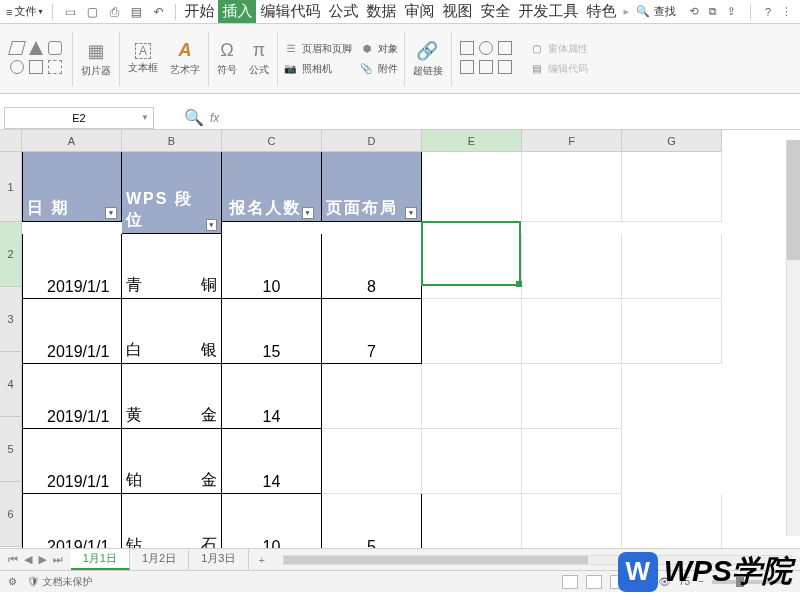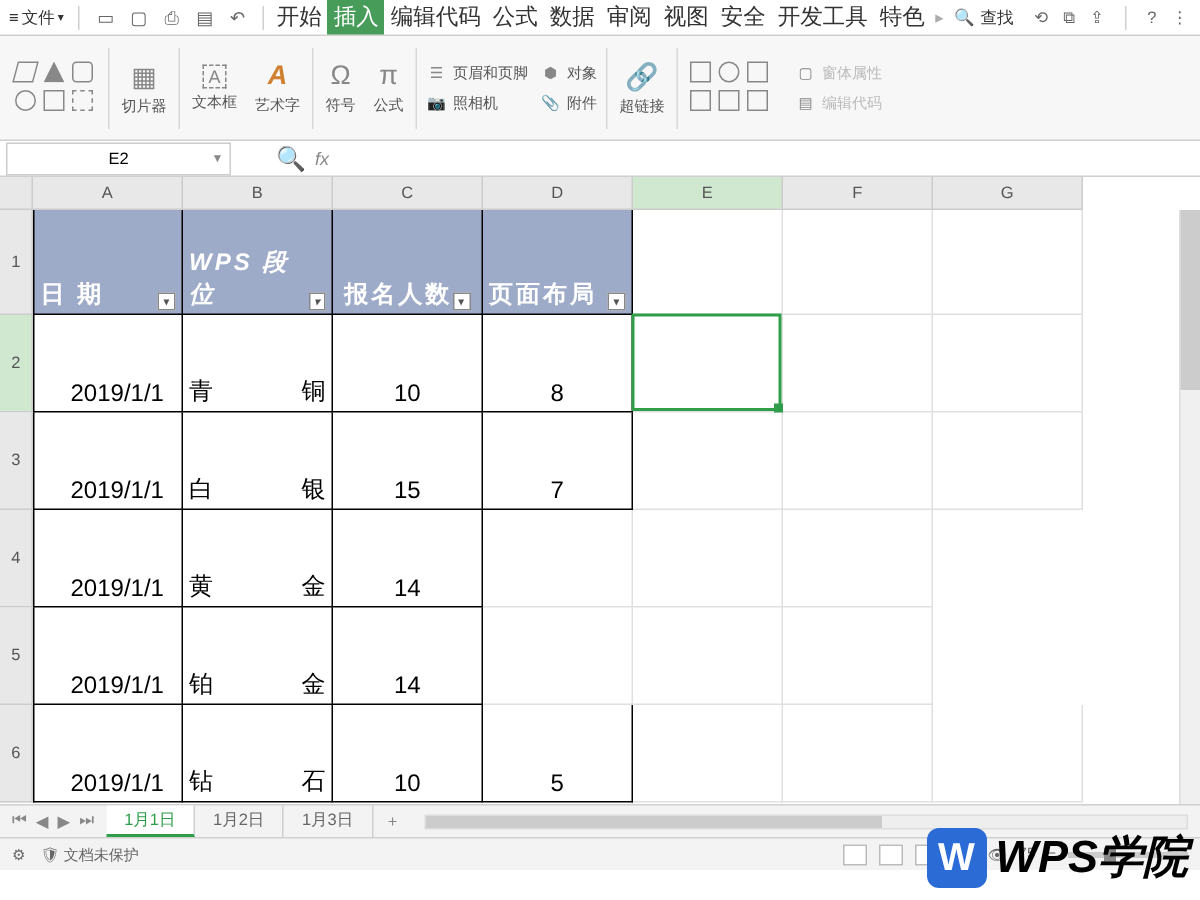--- a/index.html
+++ b/index.html
@@ -23,21 +23,21 @@
 .ribbon-sep { width: 1px; height: 54px; background: #d8d8d8; }
 .ribbon-big { display: flex; flex-direction: column; align-items: center; gap: 2px; padding: 2px 4px; cursor: pointer; }
 .ribbon-big .ico { font-size: 18px; color: #888; }
 .ribbon-row { display: flex; flex-direction: column; gap: 4px; }
 .ribbon-item { display: flex; align-items: center; gap: 4px; font-size: 10px; color: #555; cursor: pointer; padding: 1px 2px; }
 .ribbon-item .ico { width: 14px; text-align: center; color: #888; }
 .shape-grid { display: grid; grid-template-columns: repeat(3, 16px); grid-template-rows: repeat(2, 16px); gap: 3px; }
 .shape-grid .s { border: 1px solid #888; width: 14px; height: 14px; }
 
 
-.formula-row { height: 24px; display: flex; align-items: center; border-bottom: 1px solid #d0d0d0; background: #fff; }
+.formula-row { height: 24px; display: flex; align-items: center; border-bottom: 1px solid #d0d0d0; background: #fff; margin-top: 12px; }
 .namebox { width: 150px; height: 22px; border: 1px solid #ccc; margin-left: 4px; display: flex; align-items: center; justify-content: center; font-size: 11px; position: relative; }
 .namebox .dd { position: absolute; right: 4px; color: #888; font-size: 8px; }
 .fx-area { display: flex; align-items: center; gap: 6px; margin-left: 30px; flex: 1; }
 .fx-icon { color: #888; font-size: 12px; font-style: italic; }
 .fx-input { flex: 1; height: 20px; border: none; outline: none; font-size: 11px; }
 
 
 .sheet-area { position: relative; height: 418px; overflow: hidden; background: #fff; }
 .corner { position: absolute; left: 0; top: 0; width: 22px; height: 22px; background: #e8e8e8; border-right: 1px solid #ccc; border-bottom: 1px solid #ccc; }
 .col-headers { position: absolute; left: 22px; top: 0; height: 22px; display: flex; }
@@ -240,21 +240,21 @@
       <div class="row-h" style="height: 65px;">4</div>
       <div class="row-h" style="height: 65px;">5</div>
       <div class="row-h" style="height: 65px;">6</div>
     </div>
   <div class="cells" id="cells">
       <div class="cell-row">
         <div class="cell tb tb-left hdr" style="width: 100px; height: 70px;">
           <span>日 期</span>
           <span class="filter">▾</span>
         </div>
-        <div class="cell tb hdr" style="width: 100px; height: 70px; font-style: italic;">
+        <div class="cell tb hdr" style="width: 100px; height: 82px;">
           <span>WPS 段位</span>
           <span class="filter">▾</span>
         </div>
         <div class="cell tb hdr" style="width: 100px; height: 70px; justify-content: center;">
           <span>报名人数</span>
           <span class="filter">▾</span>
         </div>
         <div class="cell tb hdr" style="width: 100px; height: 70px;">
           <span>页面布局</span>
           <span class="filter">▾</span>

